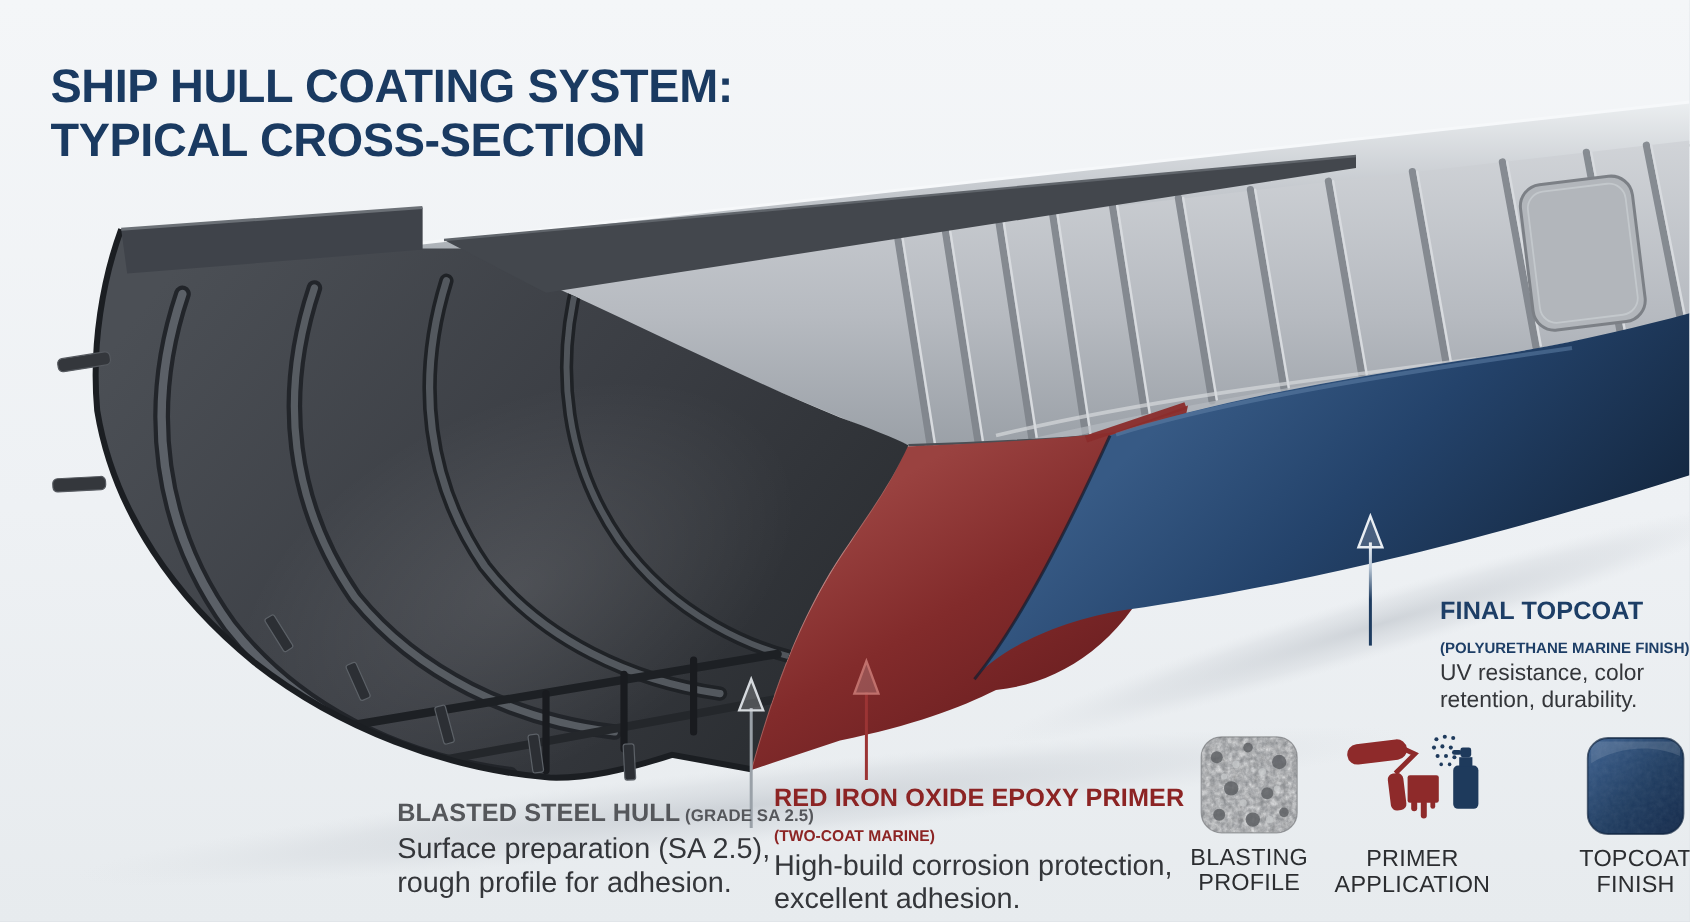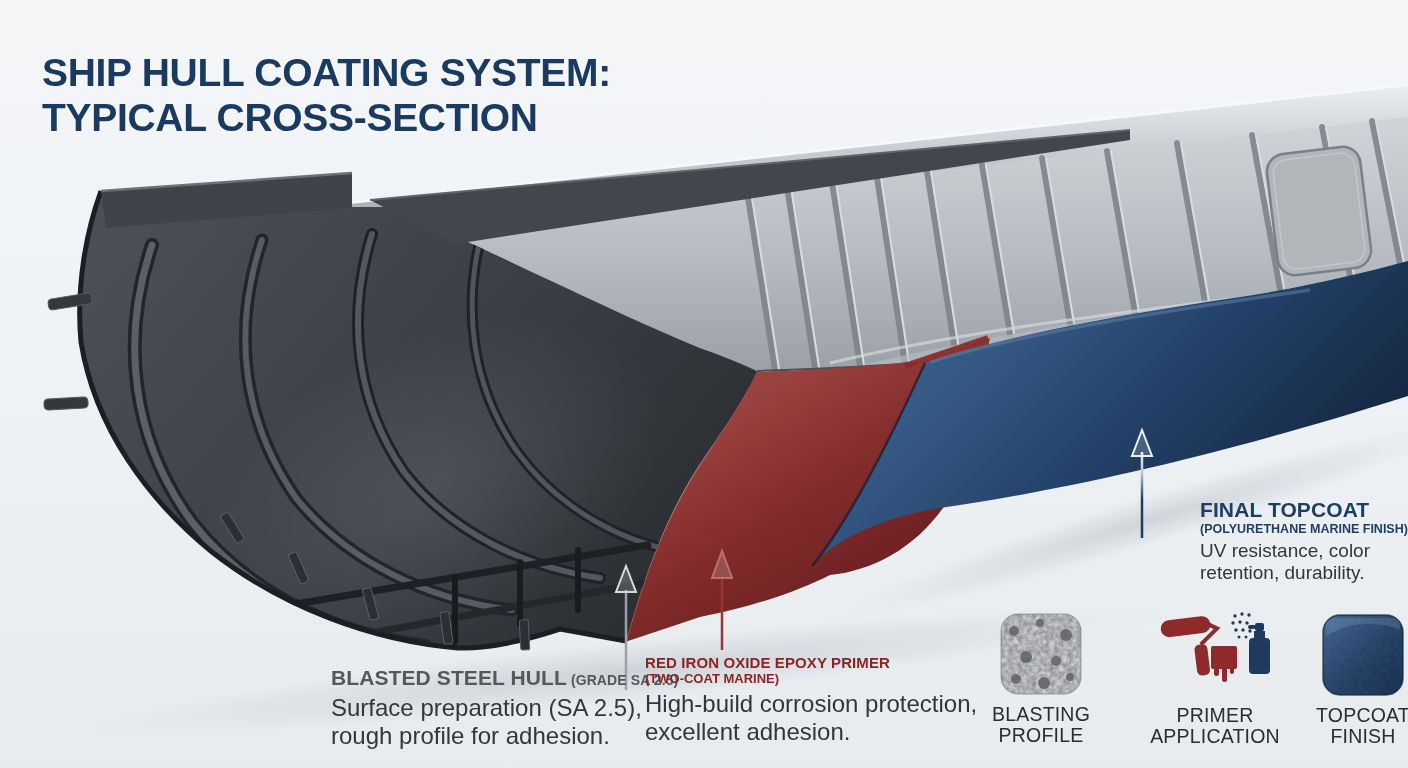--- a/index.html
+++ b/index.html
@@ -12,39 +12,39 @@
   #hull-svg{position:absolute;left:0;top:0;}
   .pre{white-space:pre-line;}
   #title{
     position:absolute;left:42px;top:24px;
     font-size:39px;font-weight:800;line-height:1.16;letter-spacing:-0.3px;
     color:#1a3a61;
   }
   .callout{position:absolute;}
   .callout .head{font-weight:bold;font-size:21px;letter-spacing:0.1px;}
   .callout .head small{font-size:14px;font-weight:bold;}
-  .callout .sub{font-weight:bold;font-size:13px;margin-top:0;}
+  .callout .sub{font-weight:bold;font-size:13px;margin-top:11px;}
   .callout .body{font-size:24px;color:#34363a;line-height:1.18;margin-top:4px;}
   #steel-callout{left:331px;top:666px;}
   #steel-callout .head{color:#55575b;}
   #primer-callout{left:645px;top:654px;}
   #primer-callout .head,#primer-callout .sub{color:#8c2424;}
-  #primer-callout .head{font-size:15px;}
+  #primer-callout .head{font-size:21px;}
   #topcoat-callout{left:1200px;top:498px;}
   #topcoat-callout .head,#topcoat-callout .sub{color:#1d3e66;}
   #topcoat-callout .sub{font-size:12.5px;}
   #topcoat-callout .body{font-size:19px;}
   .legend-item{position:absolute;width:180px;text-align:center;}
   .legend-icon{display:inline-block;}
   .legend-label{
     margin-top:5px;font-size:19.5px;line-height:1.06;color:#2b2d30;
     letter-spacing:0.2px;
   }
   #legend-blasting{left:951px;top:613px;}
-  #legend-primer{left:1125px;top:610px;}
+  #legend-primer{left:1087px;top:610px;}
   #legend-topcoat{left:1273px;top:614px;}
 </style>
 </head>
 <body>
 
 <div id="canvas">
 
   <svg id="hull-svg" width="1408" height="768" viewBox="0 0 1408 768">
     <defs>
       <linearGradient id="deckGrad" x1="0" y1="84" x2="0" y2="245" gradientUnits="userSpaceOnUse">

